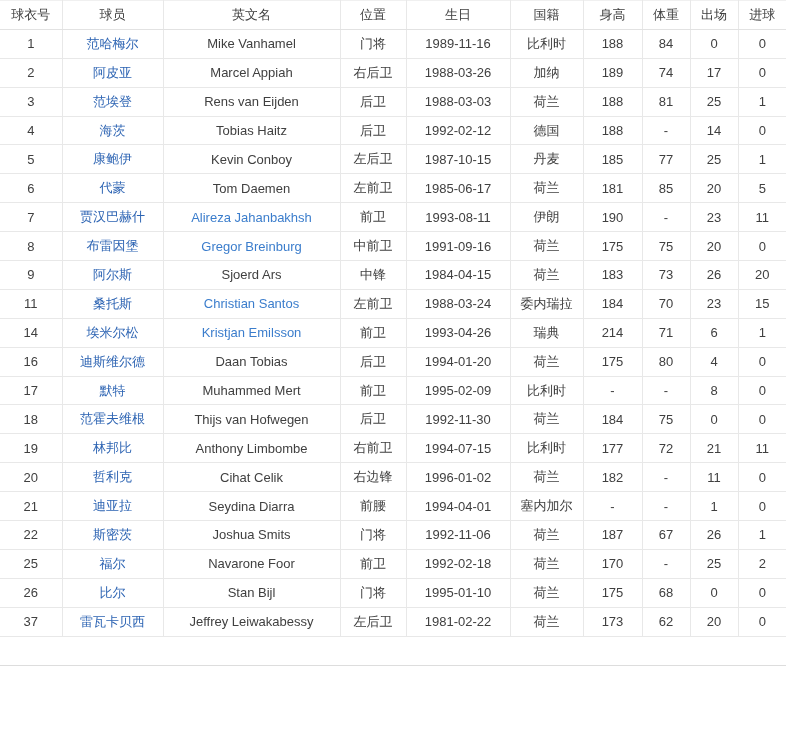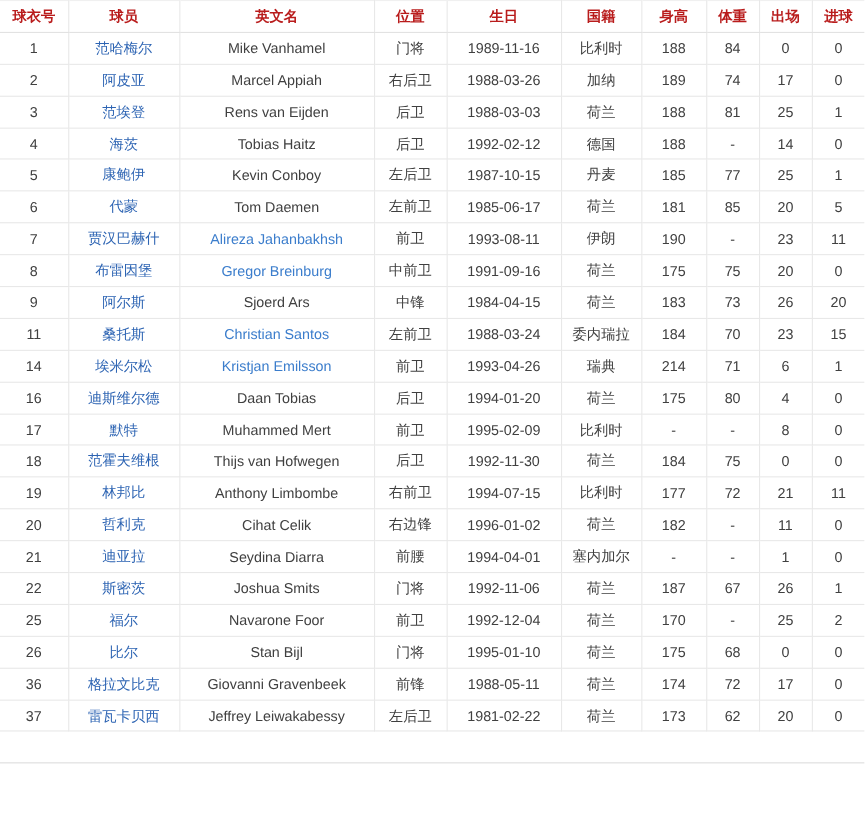--- a/index.html
+++ b/index.html
@@ -33,22 +33,22 @@
     text-align: center;
     vertical-align: middle;
     font-size: 13px;
     border-bottom: 1px solid #e8e8e8;
     border-right: 1px solid #e8e8e8;
     white-space: nowrap;
     overflow: hidden;
   }
   th:last-child, td:last-child { border-right: none; }
   thead th {
-    color: #b91c1c;
-    font-weight: 700;
+    color: #404040;
+    font-weight: 400;
     border-bottom-color: #e2e2e2;
   }
   tbody td { color: #404040; }
   .link-cn {
     color: var(--link-cn, #2d64b3);
     text-decoration: none;
     cursor: pointer;
   }
   .link-en {
     color: var(--link-en, #3b7dcc);
@@ -307,49 +307,37 @@
         <td>187</td>
         <td>67</td>
         <td>26</td>
         <td>1</td>
       </tr>
       <tr>
         <td>25</td>
         <td><span class="link-cn">福尔</span></td>
         <td>Navarone Foor</td>
         <td>前卫</td>
-        <td>1992-12-04</td>
+        <td>1992-02-18</td>
         <td>荷兰</td>
         <td>170</td>
         <td>-</td>
         <td>25</td>
         <td>2</td>
       </tr>
       <tr>
         <td>26</td>
         <td><span class="link-cn">比尔</span></td>
         <td>Stan Bijl</td>
         <td>门将</td>
         <td>1995-01-10</td>
         <td>荷兰</td>
         <td>175</td>
         <td>68</td>
         <td>0</td>
-        <td>0</td>
-      </tr>
-      <tr>
-        <td>36</td>
-        <td><span class="link-cn">格拉文比克</span></td>
-        <td>Giovanni Gravenbeek</td>
-        <td>前锋</td>
-        <td>1988-05-11</td>
-        <td>荷兰</td>
-        <td>174</td>
-        <td>72</td>
-        <td>17</td>
         <td>0</td>
       </tr>
       <tr>
         <td>37</td>
         <td><span class="link-cn">雷瓦卡贝西</span></td>
         <td>Jeffrey Leiwakabessy</td>
         <td>左后卫</td>
         <td>1981-02-22</td>
         <td>荷兰</td>
         <td>173</td>

